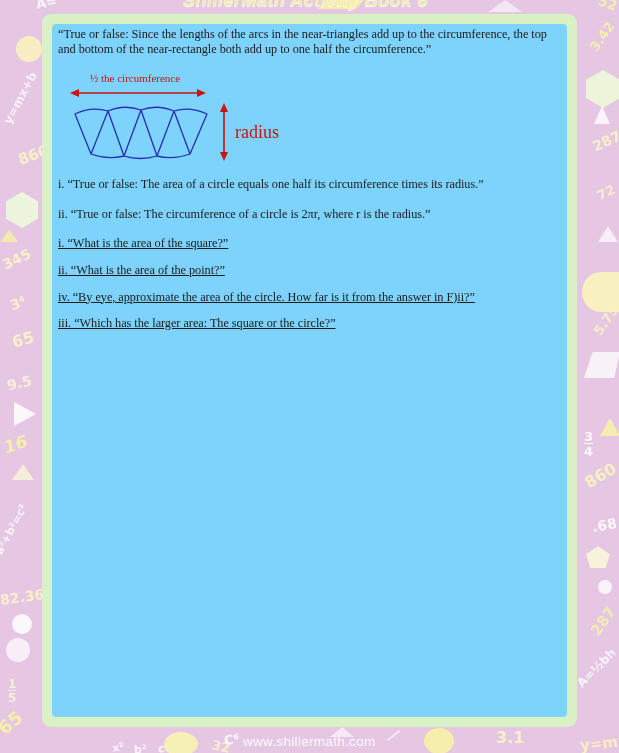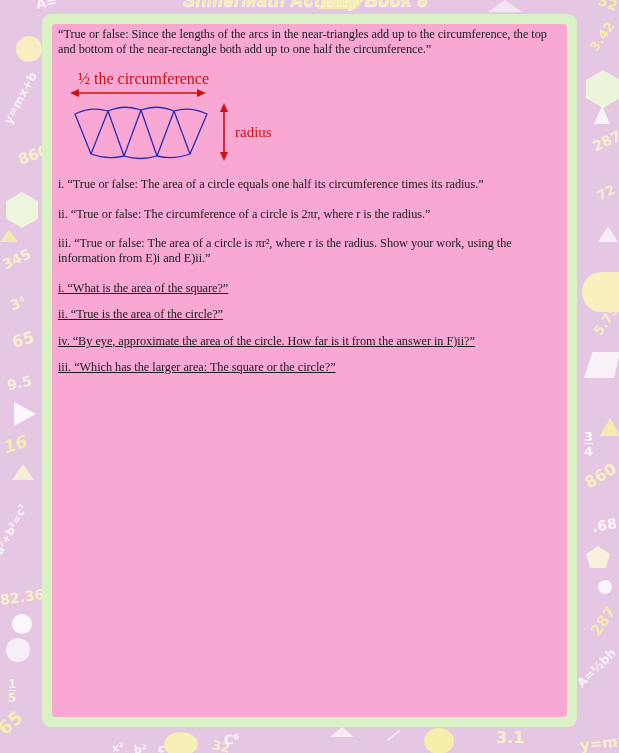--- a/index.html
+++ b/index.html
@@ -41,45 +41,45 @@
     text-shadow:0 0 1px #fff,0 1px 1px #fff;
   }
 
   
   .frame{
     position:absolute;left:42px;top:14px;width:535px;height:713px;
     background:#daf0c5;border-radius:9px;
   }
   .paper{
     position:absolute;left:10px;top:10px;right:10px;bottom:10px;
-    background:#f9a8d4;border-radius:4px;
+    background:#7dd3fc;border-radius:4px;
     overflow:hidden;
   }
   .paper-inner{
     padding:3px 10px 0 6px;
     color:#1b1b1b;
   }
   .paper-inner p{
     margin:0 0 15px 0;
     font-size:12.3px;
     line-height:14.6px;
     letter-spacing:-0.05px;
   }
   .paper-inner p.tight{margin-bottom:12px;text-decoration:underline;}
 
   
   .diagram{margin:8px 0 16px 12px;}
   .diag-top-label{
-    color:#cc1111;font-size:16px;line-height:15px;
-    margin-left:8px;
+    color:#cc1111;font-size:11px;line-height:15px;
+    margin-left:20px;
   }
   .diag-harrow{display:block;margin-top:1px;}
   .diag-row{display:flex;align-items:center;margin-top:4px;}
   .diag-varrow{margin-left:7px;}
-  .diag-side-label{color:#cc1111;font-size:15px;margin-left:4px;}
+  .diag-side-label{color:#cc1111;font-size:18px;margin-left:4px;}
 
   
   .footer-url{
     position:absolute;left:243px;top:734px;
     font-family:"Liberation Sans", sans-serif;
     font-size:13.5px;color:rgba(255,255,255,0.95);
     letter-spacing:.3px;
   }
 </style>
 </head>
@@ -174,26 +174,26 @@
               <line x1="7" y1="5" x2="7" y2="53" stroke="#cc1111" stroke-width="1.6"></line>
               <polygon points="7,0 3,9 11,9" fill="#cc1111"></polygon>
               <polygon points="7,58 3,49 11,49" fill="#cc1111"></polygon>
             </svg>
             <span class="diag-side-label">radius</span>
           </div>
         </div>
 
         <p>i. “True or false: The area of a circle equals one half its circumference times its radius.”</p>
         <p>ii. “True or false: The circumference of a circle is 2πr, where r is the radius.”</p>
-        <p>iii. “True or false: The area of a circle is πr², where r is the radius. Show your work, using the information from E)i and E)ii.”</p>
 
 
         <p class="tight">i. “What is the area of the square?”</p>
-        <p class="tight">ii. “True is the area of the circle?”</p>
+        <p class="tight">ii. “What is the area of the point?”</p>
         <p class="tight">iv. “By eye, approximate the area of the circle. How far is it from the answer in F)ii?”</p>
         <p class="tight">iii. “Which has the larger area: The square or the circle?”</p>
 
       </div>
     </div>
   </div>
 
+  <div class="footer-url">www.shillermath.com</div>
 
 </div>
 
 </body></html>

